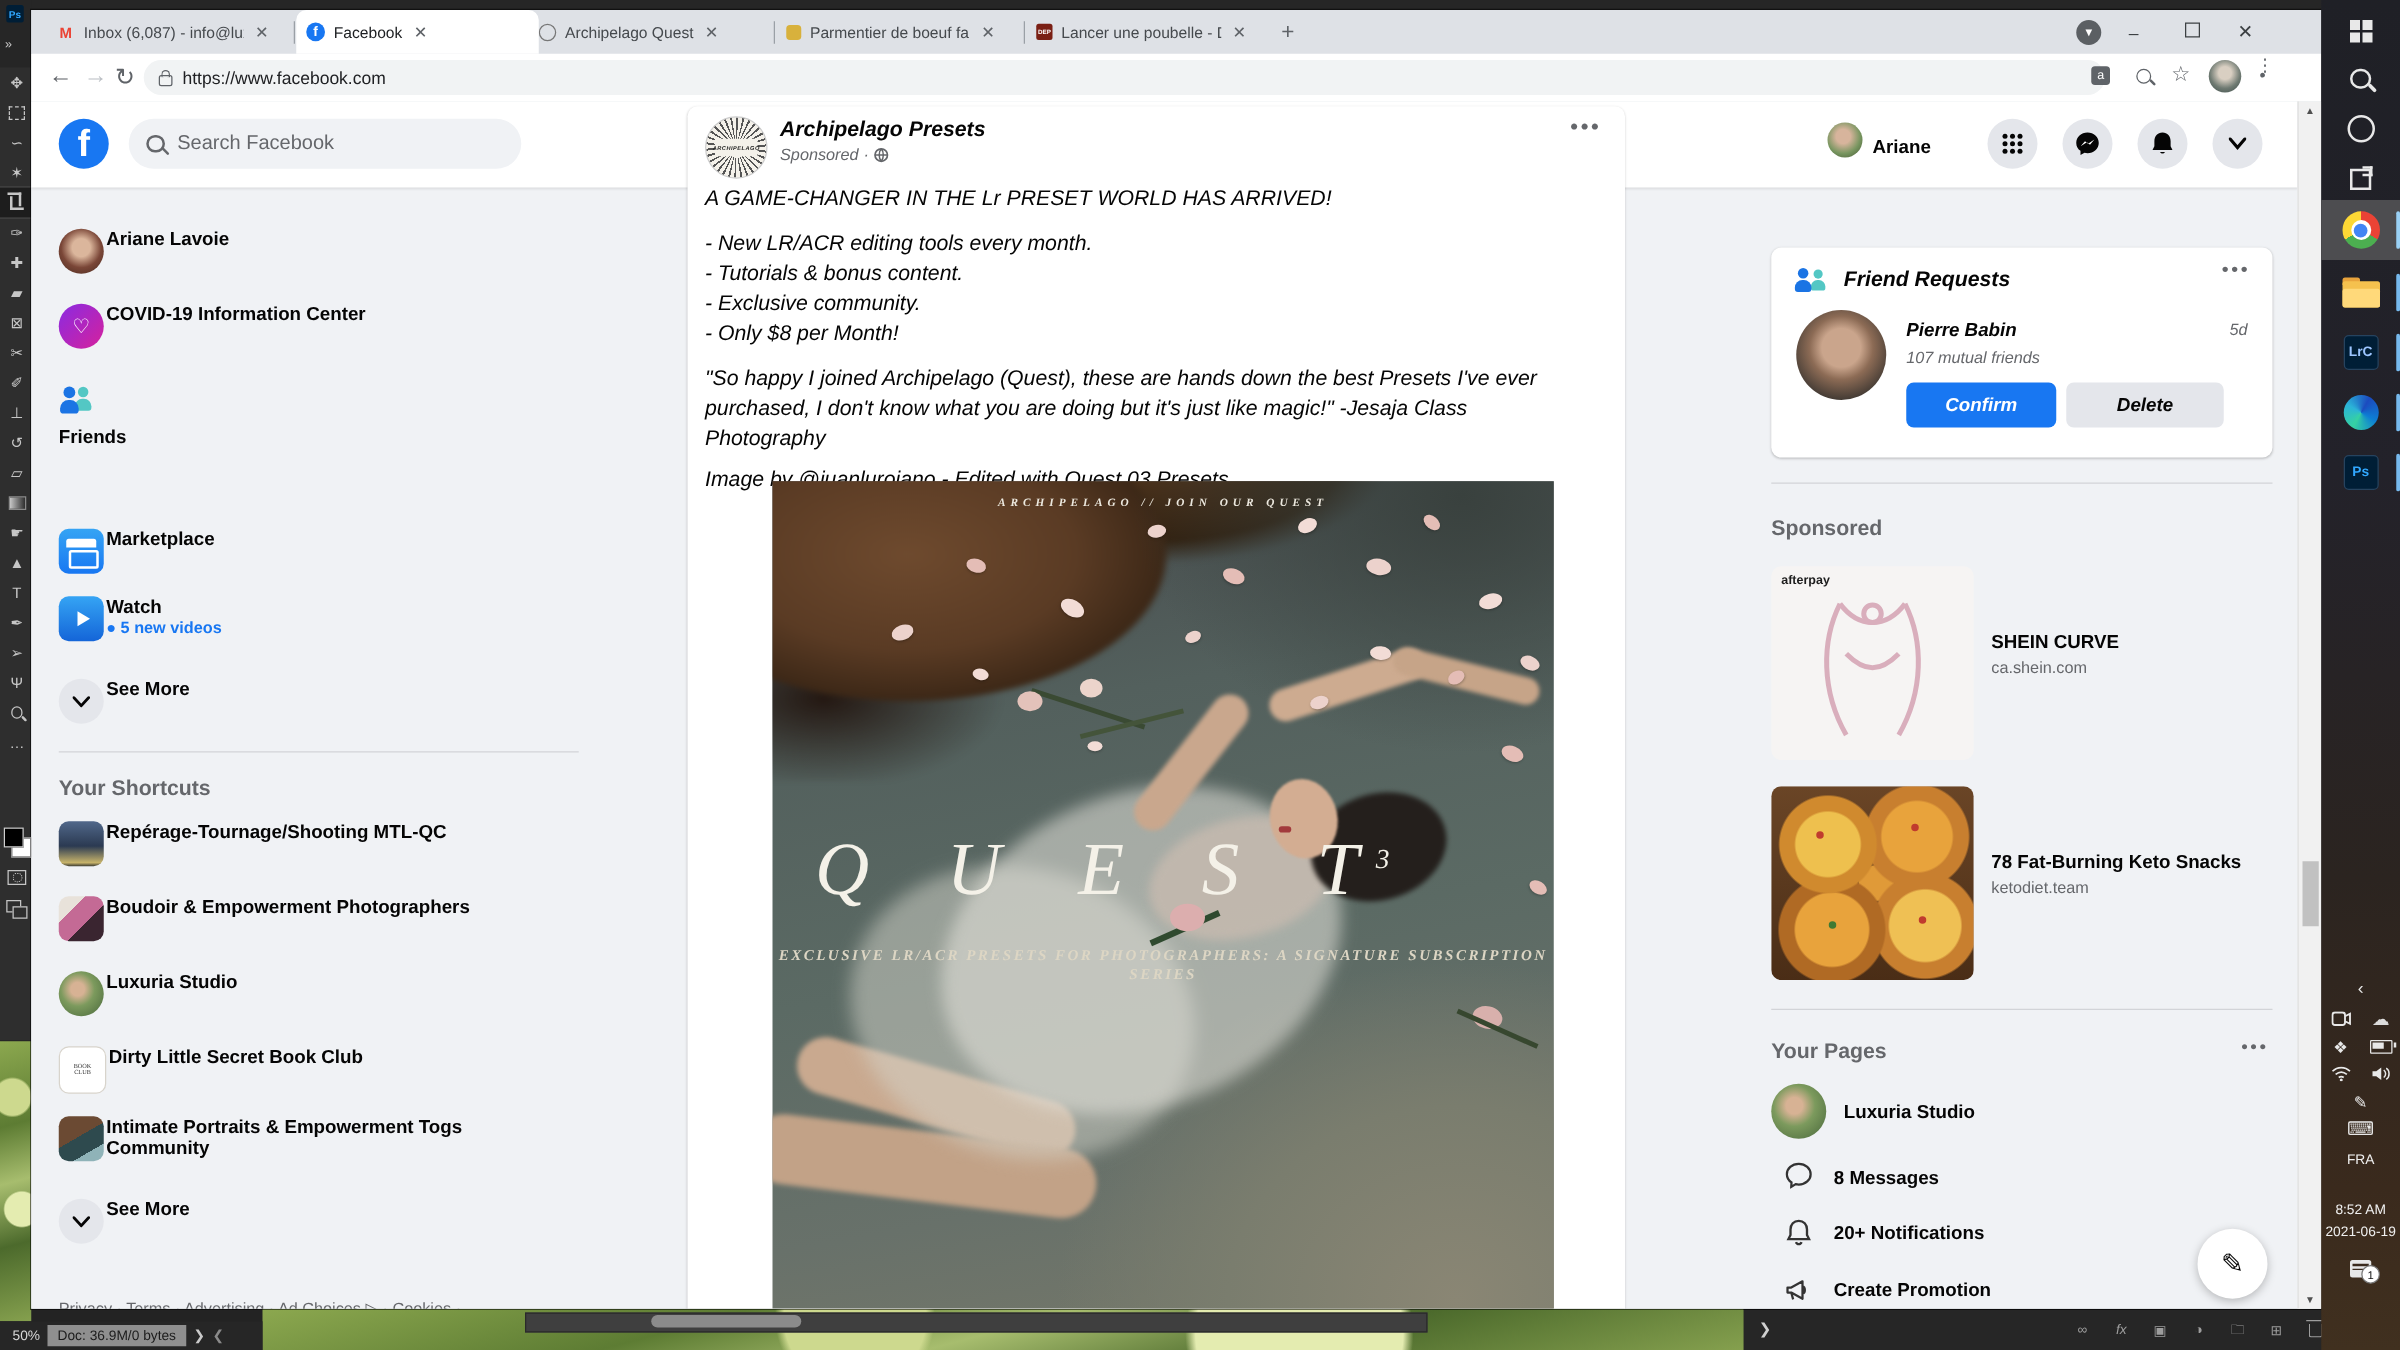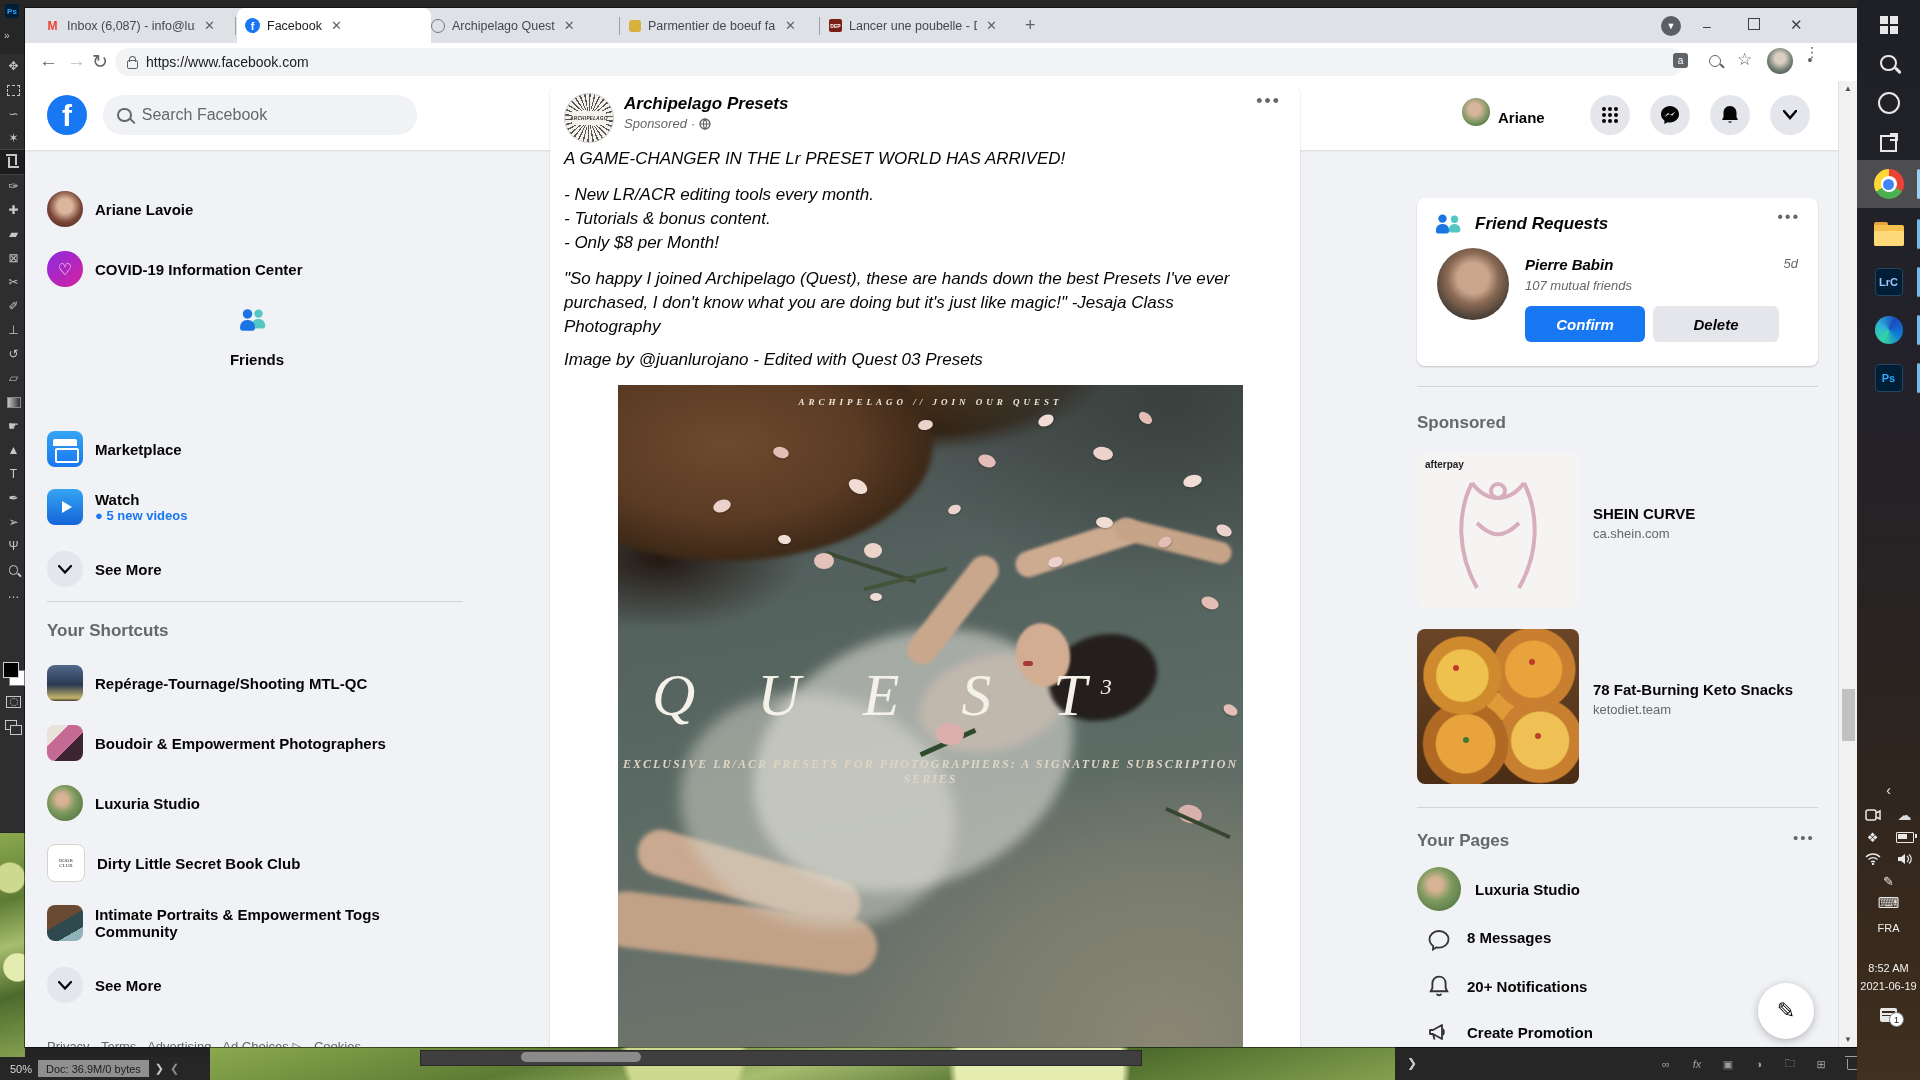--- a/index.html
+++ b/index.html
@@ -57,21 +57,21 @@
 
   
   #fb{left:0;top:73px;width:1832px;height:966px;background:#f0f2f5;overflow:hidden;}
   #fb-header{position:absolute;left:0;top:0;width:1813px;height:69px;background:#fff;
     box-shadow:0 1px 2px rgba(0,0,0,.1);}
   .hdr-circle{position:absolute;width:40px;height:40px;border-radius:50%;background:#e4e6eb;
     display:flex;align-items:center;justify-content:center;}
   .nav-tab{position:absolute;top:3px;width:124px;height:60px;display:flex;align-items:center;justify-content:center;}
   .badge{position:absolute;background:#e41e3f;color:#fff;border-radius:10px;font-size:11px;font-weight:bold;
     padding:1px 5px;border:2px solid #fff;}
-  .srow{position:absolute;left:22px;width:420px;height:52px;display:flex;align-items:center;gap:12px;}
+  .srow{position:absolute;left:22px;width:420px;height:52px;display:flex;align-items:flex-start;gap:2px;}
   .srow .lbl{font-size:15px;color:#050505;font-weight:600;}
   .sub-blue{font-size:13px;color:#1877f2;font-weight:600;}
   .thumb{width:36px;height:36px;border-radius:8px;flex:0 0 auto;}
   .person{position:relative;width:11px;height:16px;}
   .person .hd{position:absolute;left:2px;top:0;width:7px;height:7px;border-radius:50%;background:currentColor;}
   .person .bd{position:absolute;left:0;top:8px;width:11px;height:8px;border-radius:5px 5px 2px 2px;background:currentColor;}
   .card{background:#fff;border-radius:8px;box-shadow:0 1px 2px rgba(0,0,0,.2);font-style:italic;}
   .btn{display:flex;align-items:center;justify-content:center;border-radius:6px;font-size:15px;font-weight:600;}
   .gray-head{font-size:17px;font-weight:600;color:#65676b;}
   .rrow-ic{width:24px;display:flex;justify-content:center;color:#333;}
@@ -406,20 +406,21 @@
               <circle cx="6" cy="6" r="5" fill="none" stroke="#65676b" stroke-width="1.4"></circle>
               <path d="M1 6 H11 M6 1 C3.8 3.5 3.8 8.5 6 11 C8.2 8.5 8.2 3.5 6 1" fill="none" stroke="#65676b" stroke-width="1.2"></path>
             </svg>
         </div>
         <div style="position:absolute;left:706px;top:6px;color:#65676b;font-size:18px;letter-spacing:2px;">•••</div>
 
         <div style="position:absolute;left:14px;top:62px;width:706px;font-size:17px;color:#050505;line-height:24px;">
           <p style="margin:0 0 12px 0;">A GAME-CHANGER IN THE Lr PRESET WORLD HAS ARRIVED!</p>
           <div>- New LR/ACR editing tools every month.</div>
           <div>- Tutorials &amp; bonus content.</div>
+          <div>- Exclusive community.</div>
           <div>- Only $8 per Month!</div>
           <p style="margin:12px 0 0 0;width:700px;">"So happy I joined Archipelago (Quest), these are hands down the best Presets I've ever purchased, I don't know what you are doing but it's just like magic!" -Jesaja Class Photography</p>
           <p style="margin:9px 0 0 0;">Image by @juanlurojano  - Edited with Quest 03 Presets</p>
         </div>
 
         <div id="art" style="position:absolute;left:68px;top:300px;width:625px;height:662px;">
 
           <div class="abs" style="left:-60px;top:-90px;width:560px;height:330px;background:
             radial-gradient(ellipse 300px 170px at 30% 45%,#6e4a2e 0%,#5a3b24 45%,#3d2817 68%,transparent 70%),
             radial-gradient(ellipse 260px 120px at 65% 20%,#55381f 0%,#31200f 60%,transparent 75%),
@@ -546,21 +547,21 @@
       </div>
 
       <div class="abs" style="left:1392px;top:726px;width:401px;height:1px;background:#d2d4d8;"></div>
       <div class="abs gray-head" style="left:1392px;top:750px;">Your Pages</div>
       <div class="abs" style="left:1768px;top:748px;color:#65676b;font-size:15px;letter-spacing:2px;">•••</div>
 
       <div class="abs" style="left:1392px;top:786px;display:flex;align-items:center;gap:14px;">
         <div style="width:44px;height:44px;border-radius:50%;background:radial-gradient(circle at 42% 40%,#d7b294 18%,#7c9a5d 45%,#47663a 100%);"></div>
         <span style="font-size:15px;font-weight:600;color:#050505;">Luxuria Studio</span>
       </div>
-      <div class="abs" style="left:1402px;top:848px;display:flex;align-items:flex-start;gap:16px;">
+      <div class="abs" style="left:1402px;top:848px;display:flex;align-items:flex-end;gap:16px;">
         <span class="rrow-ic">
             <svg width="22" height="22" viewBox="0 0 22 22">
               <path d="M11 2 C5.5 2 1.5 5.8 1.5 10.3 C1.5 13 3 15.4 5.2 16.9 L5 20.5 L8.5 18.3 C9.3 18.5 10.1 18.6 11 18.6 C16.5 18.6 20.5 14.8 20.5 10.3 C20.5 5.8 16.5 2 11 2 Z" fill="none" stroke="#333" stroke-width="1.8"></path>
             </svg>
           </span>
         <span style="font-size:15px;font-weight:600;color:#050505;">8 Messages</span>
       </div>
       <div class="abs" style="left:1402px;top:894px;display:flex;align-items:center;gap:16px;">
         <span class="rrow-ic">
             <svg width="22" height="22" viewBox="0 0 20 20">

